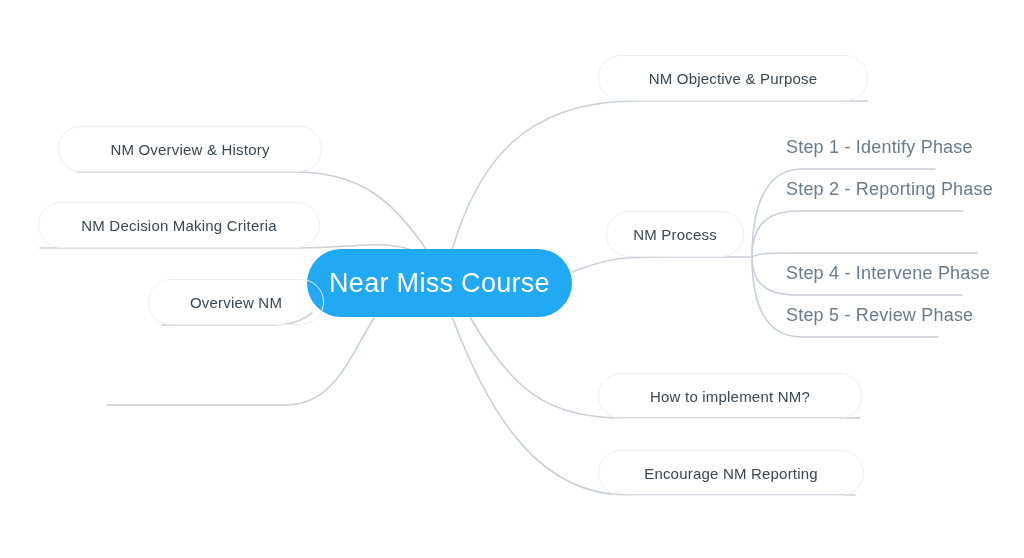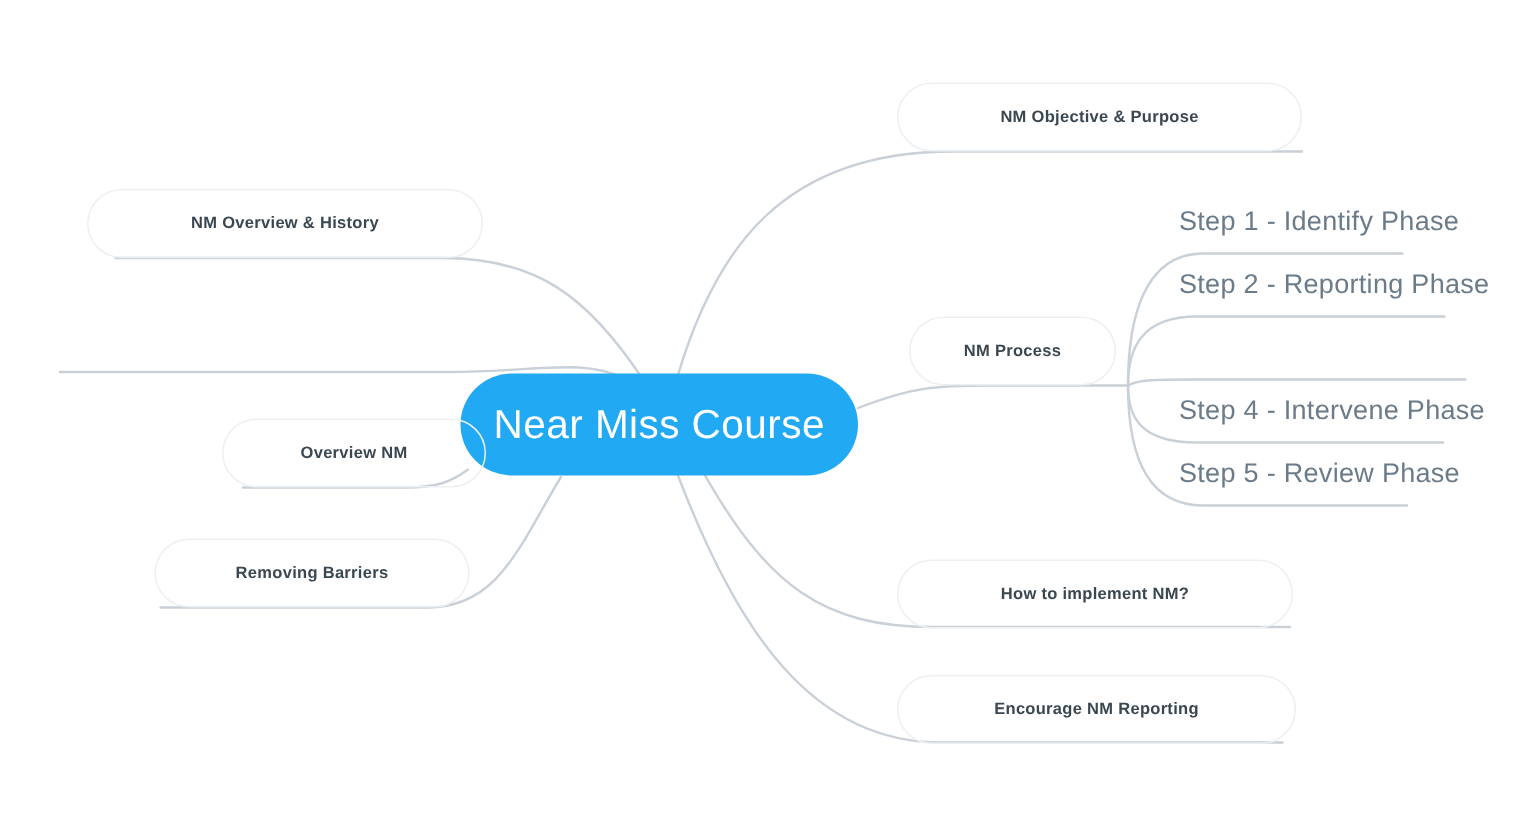--- a/index.html
+++ b/index.html
@@ -14,21 +14,21 @@
   html,body{background:#ffffff;}
   body{font-family:"Liberation Sans","DejaVu Sans",sans-serif;}
   .canvas{
     position:relative;width:1024px;height:558px;background:#ffffff;overflow:hidden;
   }
   .wires{position:absolute;inset:0;width:1024px;height:558px;}
   .wires path{fill:none;stroke:var(--line);stroke-width:1.6;stroke-linecap:round;}
   .node{
     position:absolute;display:flex;align-items:center;justify-content:center;
     border-radius:24px;border:1px solid var(--pill-border);
-    color:var(--branch-text);font-weight:700;font-size:11px;letter-spacing:.2px;
+    color:var(--branch-text);font-weight:400;font-size:15px;letter-spacing:.2px;
     white-space:nowrap;cursor:default;background:transparent;
   }
   .root{
     position:absolute;left:307px;top:249px;width:265px;height:68px;border-radius:34px;
     background:var(--root-fill);color:var(--root-text);
     display:flex;align-items:center;justify-content:center;
     font-size:27px;font-weight:400;letter-spacing:.3px;white-space:nowrap;
   }
   .step{
     position:absolute;display:flex;align-items:center;justify-content:flex-start;
@@ -70,22 +70,22 @@
     <path d="M 752 257 C 752 214, 762 169, 802 169 L 935 169"></path>
     <path d="M 752 257 C 752 232, 761 211, 798 211 L 963 211"></path>
     <path d="M 752 257 C 759 253, 770 253, 795 253 L 977 253"></path>
     <path d="M 752 257 C 752 279, 761 295, 798 295 L 962 295"></path>
     <path d="M 752 257 C 752 298, 762 337, 802 337 L 938 337"></path>
   </svg>
 
   <div class="root">Near Miss Course</div>
 
   <div class="node n-overview">NM Overview &amp; History</div>
+  <div class="node n-decision">NM Decision Making Criteria</div>
   <div class="node n-tracking">Overview NM</div>
-  <div class="node n-barriers">Removing Barriers</div>
 
   <div class="node n-objective">NM Objective &amp; Purpose</div>
   <div class="node n-process">NM Process</div>
   <div class="node n-implement">How to implement NM?</div>
   <div class="node n-encourage">Encourage NM Reporting</div>
 
   <div class="step s-1">Step 1 - Identify Phase</div>
   <div class="step s-2">Step 2 - Reporting Phase</div>
   <div class="step s-4">Step 4 - Intervene Phase</div>
   <div class="step s-5">Step 5 - Review Phase</div>

